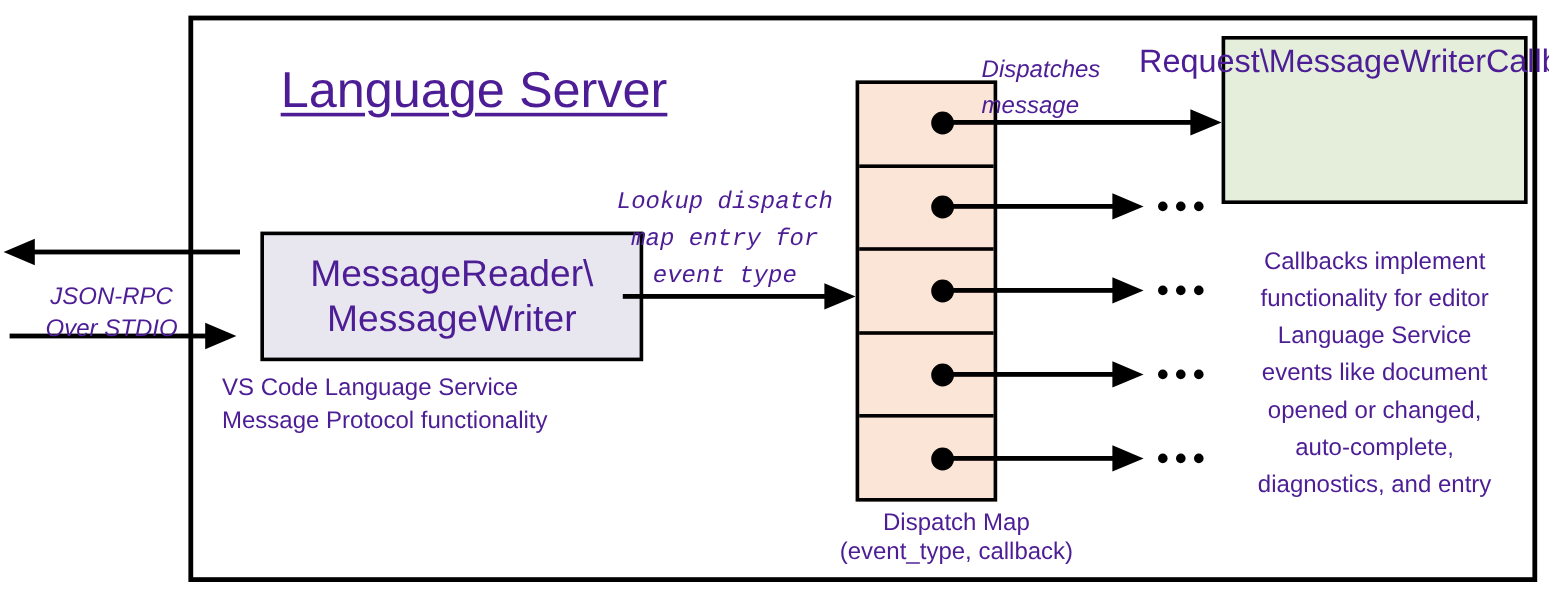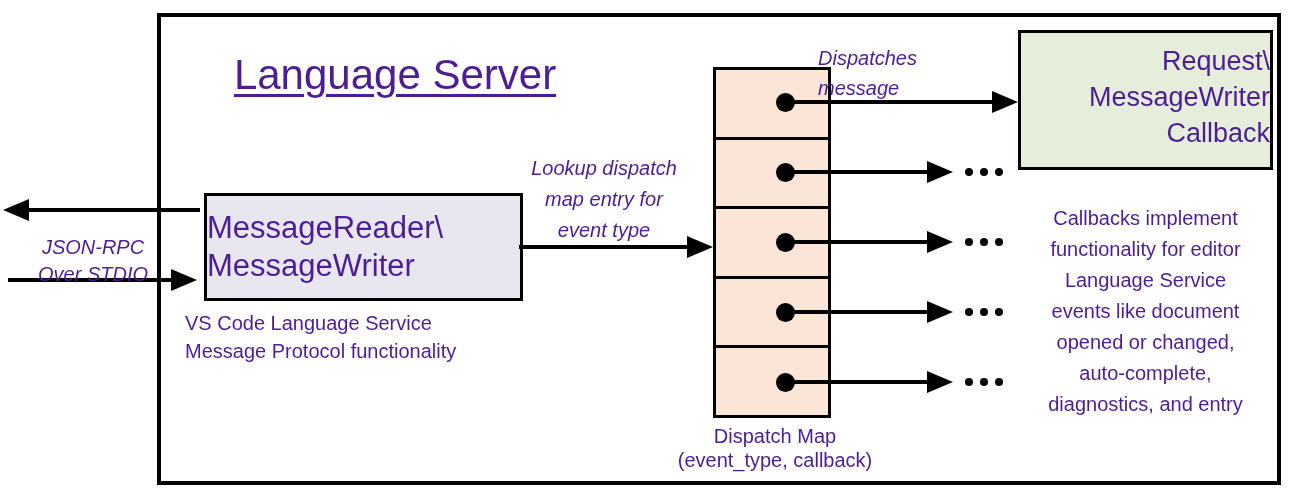--- a/index.html
+++ b/index.html
@@ -11,51 +11,51 @@
   .outer-box {
     left:157px; top:13px; width:1124px; height:472px;
     border:4px solid #000; box-sizing:border-box; background:transparent;
   }
   .title {
     left:225px; top:53px; width:340px; text-align:center;
     font-size:42px; line-height:44px;
     text-decoration:underline; text-decoration-thickness:3px; text-underline-offset:5px;
   }
   .reader-box {
-    left:204px; top:193px; width:319px; height:108px;
+    left:217px; top:193px; width:319px; height:108px;
     background:#e8e7f0; border:3px solid #000; box-sizing:border-box;
-    display:flex; flex-direction:column; align-items:flex-start; justify-content:center;
+    display:flex; flex-direction:column; align-items:center; justify-content:center;
     font-size:31px; line-height:38px; text-align:center;
   }
   .reader-caption { left:185px; top:309px; width:380px; font-size:20px; line-height:28px; }
   .io-label { left:15px; top:234px; width:156px; text-align:center; font-style:italic; font-size:20px; line-height:27px; }
-  .lookup-label { left:504px; top:153px; width:200px; text-align:center; font-style:italic; font-size:20px; line-height:31px; }
+  .lookup-label { left:504px; top:153px; width:200px; text-align:center; font-style:italic; font-size:20px; line-height:31px;font-family:Liberation Mono, monospace; }
   .dispatches-label { left:818px; top:43px; width:155px; font-style:italic; font-size:20px; line-height:30px; }
 
   .hline { background:#000; height:4px; }
   .head-right { width:0; height:0; border-top:11px solid transparent; border-bottom:11px solid transparent; border-left:26px solid #000; }
   .head-left  { width:0; height:0; border-top:11px solid transparent; border-bottom:11px solid transparent; border-right:26px solid #000; }
 
   .map {
     left:713px; top:67px; width:118px; height:351px;
     background:#fbe5d6; border:3px solid #000; box-sizing:border-box;
     display:flex; flex-direction:column;
   }
   .map-cell { flex:1; }
   .map-cell + .map-cell { border-top:3px solid #000; }
   .conn-dot { width:19px; height:19px; border-radius:50%; background:#000; }
   .ellipsis { display:flex; gap:7px; }
   .ellipsis span { width:8px; height:8px; border-radius:50%; background:#000; display:block; }
 
-  .map-caption { left:650px; top:424px; width:250px; text-align:center; font-size:20px; line-height:24px; }
+  .map-caption { left:672px; top:424px; width:250px; text-align:center; font-size:20px; line-height:24px; }
 
   .callback-box {
     left:1018px; top:30px; width:255px; height:140px;
     background:#e4eeda; border:3px solid #000; box-sizing:border-box;
-    display:flex; flex-direction:column; align-items:flex-end; justify-content:center;
+    display:flex; flex-direction:row; align-items:flex-start; justify-content:center;
     font-size:27px; line-height:36px; text-align:center; padding-bottom:6px;
   }
   .callback-caption { left:1018px; top:187px; width:255px; text-align:center; font-size:20px; line-height:31px;margin-top:16px; }
 </style>
 </head>
 <body>
 
 <div class="canvas">
 
   <div class="abs outer-box"></div>

